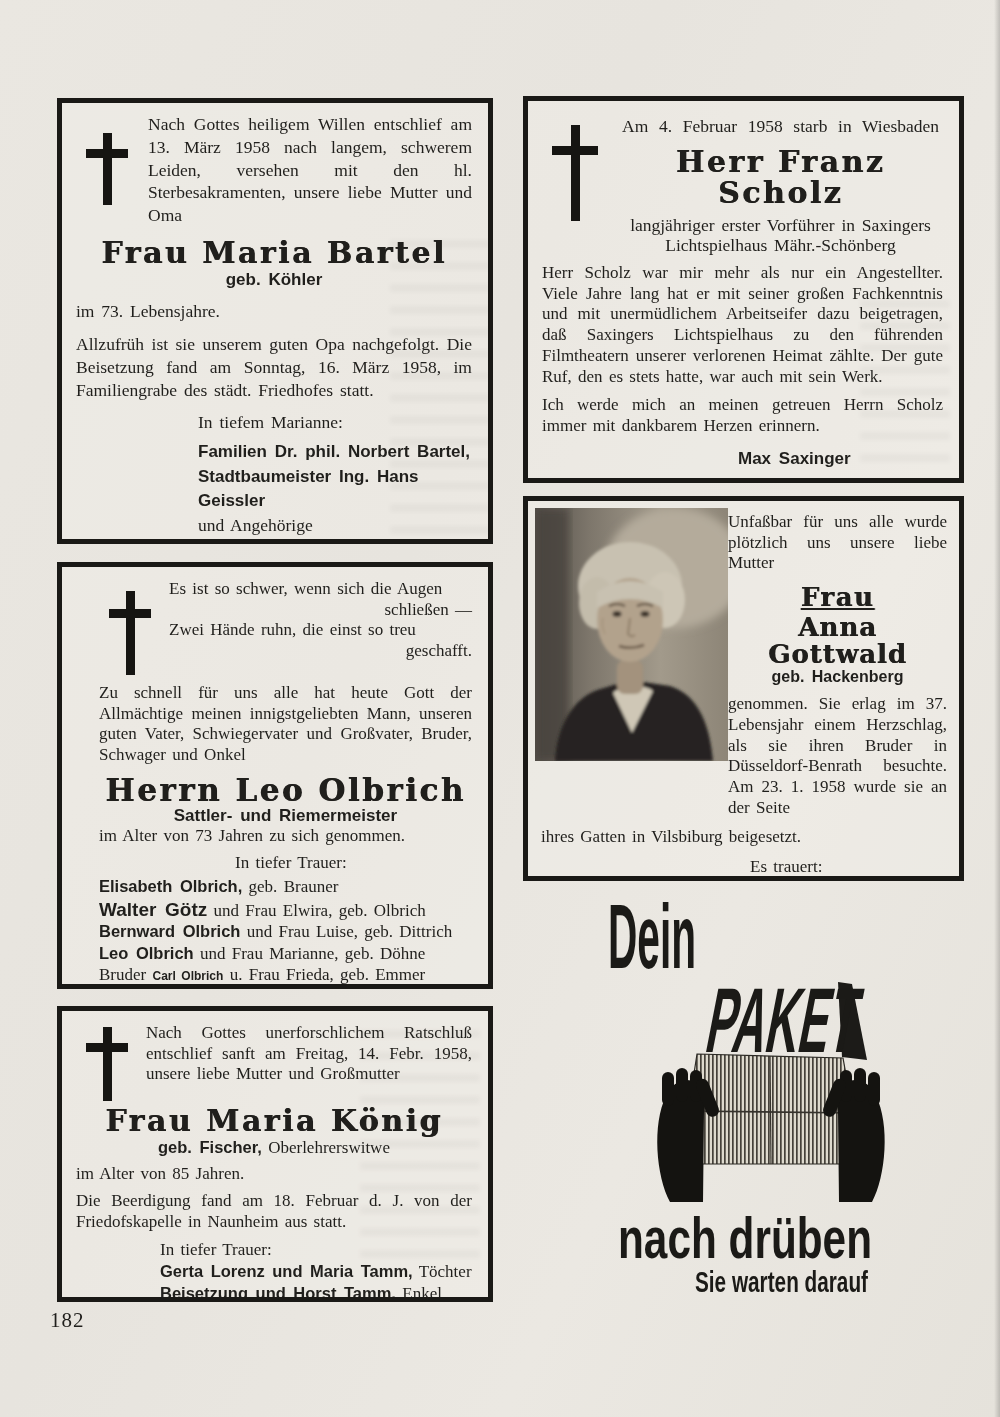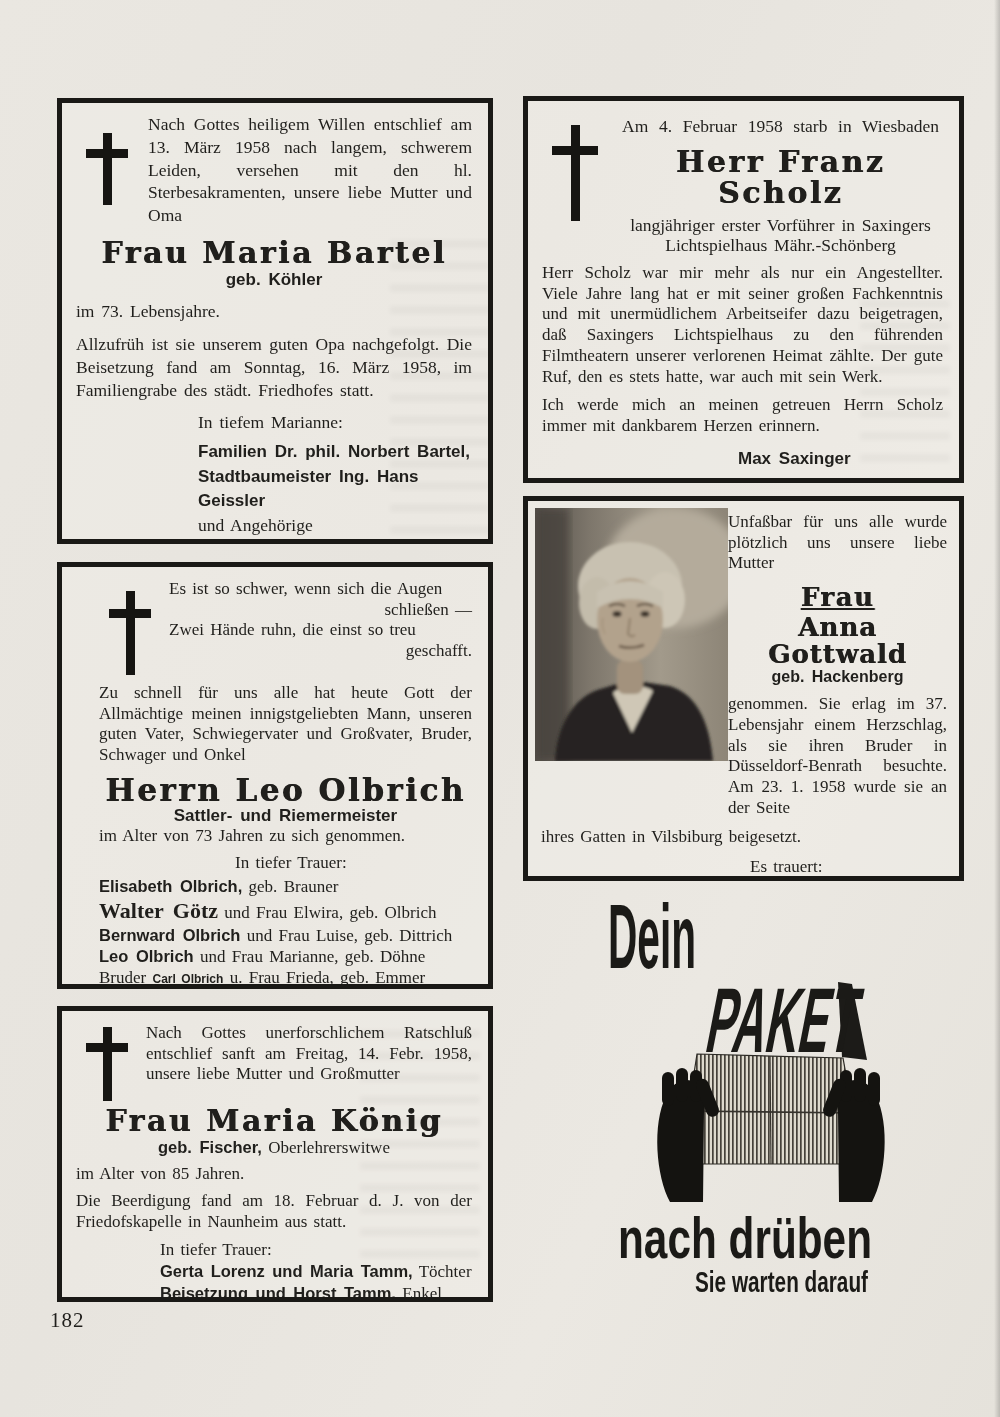--- a/index.html
+++ b/index.html
@@ -109,21 +109,21 @@
         <p class="tt">Zwei Hände ruhn, die einst so treu</p>
         <p class="tt right">geschafft.</p>
       </div>
     </div>
     <p class="tt just mt8">Zu schnell für uns alle hat heute Gott der Allmächtige meinen innigstgeliebten Mann, unseren guten Vater, Schwiegervater und Großvater, Bruder, Schwager und Onkel</p>
     <h2 class="headline" style="font-size:31px;margin:8px 0 0 0;">Herrn Leo Olbrich</h2>
     <p class="sans-b center" style="">Sattler- und Riemermeister</p>
     <p class="tt mb6">im Alter von 73 Jahren zu sich genommen.</p>
     <p class="tt" style="margin-left:136px;margin-bottom:2px;">In tiefer Trauer:</p>
     <p class="tt"><span class="sans-b" style="font-size:16.5px;">Elisabeth Olbrich,</span><span> geb. Brauner</span></p>
-    <p class="tt"><span class="sans-b" style="font-size:22px;font-family:Liberation Serif, serif;">Walter Götz</span><span> und Frau Elwira, geb. Olbrich</span></p>
+    <p class="tt"><span class="sans-b" style="font-size:19px;">Walter Götz</span><span> und Frau Elwira, geb. Olbrich</span></p>
     <p class="tt"><span class="sans-b" style="font-size:16.5px;">Bernward Olbrich</span><span> und Frau Luise, geb. Dittrich</span></p>
     <p class="tt"><span class="sans-b" style="font-size:16.5px;">Leo Olbrich</span><span> und Frau Marianne, geb. Döhne</span></p>
     <p class="tt"><span>Bruder </span><span class="sans-b" style="font-size:12px;">Carl Olbrich</span><span> u. Frau Frieda, geb. Emmer</span></p>
     <p class="tt mb6"><span>nebst Enkelkindern</span></p>
 
   </section>
 
   <section class="notice" style="left:57px;top:1006px;width:436px;height:296px;padding-top:12px;">
     <div class="intro-row">
       <div class="cross-col" style="flex-basis:60px;padding-top:4px;">

